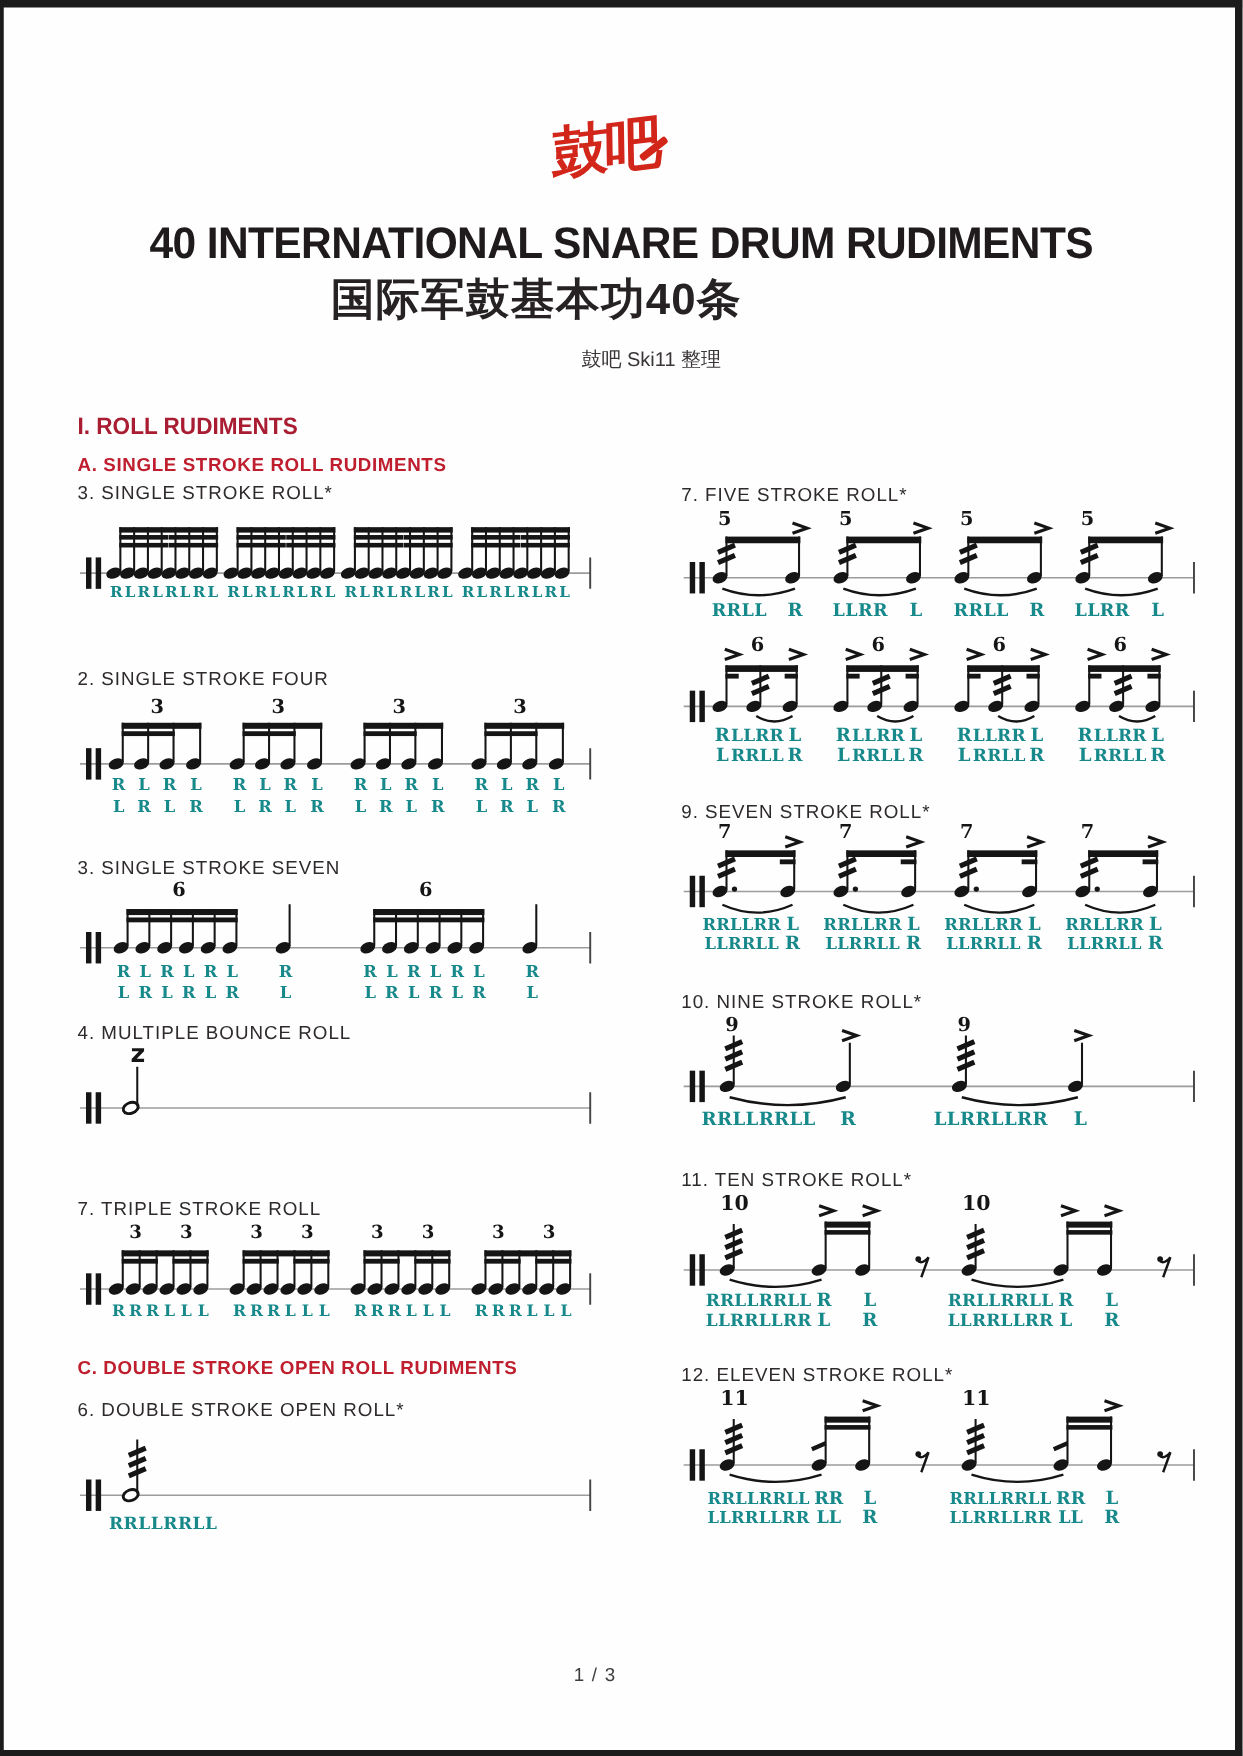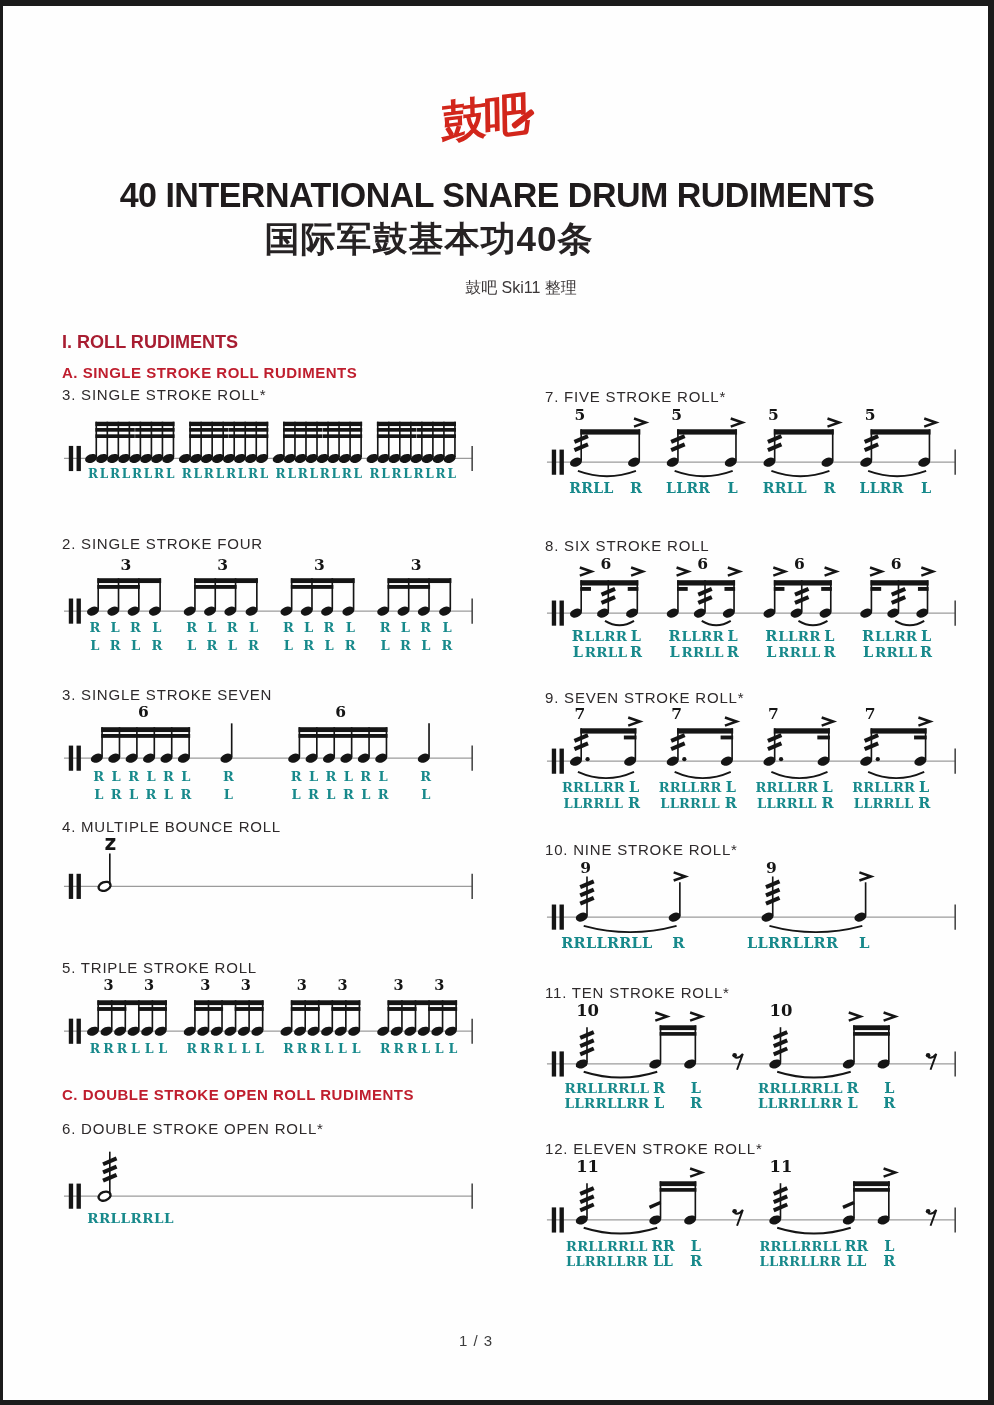--- a/index.html
+++ b/index.html
@@ -346,21 +346,21 @@
     <svg class="staff" style="margin-top:2px" viewBox="0 0 430 88">
         <line x1="2" y1="50" x2="424" y2="50" stroke="#9b9b9b" stroke-width="1.3"></line>
         <rect x="7" y="37" width="4.5" height="26" fill="#151515"></rect>
         <rect x="15" y="37" width="4.5" height="26" fill="#151515"></rect>
         <line x1="424" y1="37" x2="424" y2="63" stroke="#444" stroke-width="1.6"></line>
         <ellipse cx="44" cy="50" rx="6.4" ry="4.4" transform="rotate(-21 44 50)" fill="#fff" stroke="#151515" stroke-width="2.4"></ellipse>
         <line x1="49.4" y1="48.5" x2="49.4" y2="16" stroke="#151515" stroke-width="1.7"></line>
         <text x="50" y="12" text-anchor="middle" font-size="21" font-weight="bold" font-family="'DejaVu Sans',sans-serif" fill="#151515">z</text>
       </svg>
 
-    <div class="item-label" style="margin-top:36px">5. TRIPLE STROKE ROLL</div>
+    <div class="item-label" style="margin-top:36px">7. TRIPLE STROKE ROLL</div>
     <svg class="staff" style="margin-top:2px" viewBox="0 0 430 96">
         <line x1="2" y1="54" x2="424" y2="54" stroke="#9b9b9b" stroke-width="1.3"></line>
         <rect x="7" y="41" width="4.5" height="26" fill="#151515"></rect>
         <rect x="15" y="41" width="4.5" height="26" fill="#151515"></rect>
         <line x1="424" y1="41" x2="424" y2="67" stroke="#444" stroke-width="1.6"></line>
         <ellipse cx="32" cy="54" rx="6.4" ry="4.4" transform="rotate(-21 32 54)" fill="#151515"></ellipse>
         <line x1="37.4" y1="52.5" x2="37.4" y2="22" stroke="#151515" stroke-width="1.7"></line>
         <ellipse cx="46" cy="54" rx="6.4" ry="4.4" transform="rotate(-21 46 54)" fill="#151515"></ellipse>
         <line x1="51.4" y1="52.5" x2="51.4" y2="22" stroke="#151515" stroke-width="1.7"></line>
         <ellipse cx="60" cy="54" rx="6.4" ry="4.4" transform="rotate(-21 60 54)" fill="#151515"></ellipse>
@@ -519,21 +519,20 @@
         <rect x="336.5" y="22" width="62" height="5.5" fill="#151515"></rect>
         <line x1="330.4" y1="35" x2="344.4" y2="29" stroke="#151515" stroke-width="4.2"></line>
         <line x1="330.4" y1="43.5" x2="344.4" y2="37.5" stroke="#151515" stroke-width="4.2"></line>
         <text x="336" y="12" fill="#151515" font-size="16" text-anchor="middle" font-family="'DejaVu Serif',serif" font-weight="bold" letter-spacing="0">5</text>
         <polyline points="392,10.8 404,15 392,19.2" fill="none" stroke="#151515" stroke-width="2.6"></polyline>
         <path d="M 334 65 Q 364 76 394 65" fill="none" stroke="#151515" stroke-width="2"></path>
         <text x="348" y="88" fill="#17898b" font-size="14.5" text-anchor="middle" font-family="'DejaVu Serif',serif" font-weight="bold" letter-spacing="0.3">LLRR</text>
         <text x="394" y="88" fill="#17898b" font-size="15" text-anchor="middle" font-family="'DejaVu Serif',serif" font-weight="bold" letter-spacing="0">L</text>
       </svg>
 
-    <div class="item-label" style="margin-top:30px">8. SIX STROKE ROLL</div>
     <svg class="staff" style="margin-top:2px" viewBox="0 0 430 112">
         <line x1="2" y1="58" x2="424" y2="58" stroke="#9b9b9b" stroke-width="1.3"></line>
         <rect x="7" y="45" width="4.5" height="26" fill="#151515"></rect>
         <rect x="15" y="45" width="4.5" height="26" fill="#151515"></rect>
         <line x1="424" y1="45" x2="424" y2="71" stroke="#444" stroke-width="1.6"></line>
         <ellipse cx="32" cy="58" rx="6.4" ry="4.4" transform="rotate(-21 32 58)" fill="#151515"></ellipse>
         <line x1="37.4" y1="56.5" x2="37.4" y2="24" stroke="#151515" stroke-width="1.7"></line>
         <ellipse cx="60" cy="58" rx="6.4" ry="4.4" transform="rotate(-21 60 58)" fill="#151515"></ellipse>
         <line x1="65.4" y1="56.5" x2="65.4" y2="24" stroke="#151515" stroke-width="1.7"></line>
         <ellipse cx="90" cy="58" rx="6.4" ry="4.4" transform="rotate(-21 90 58)" fill="#151515"></ellipse>

